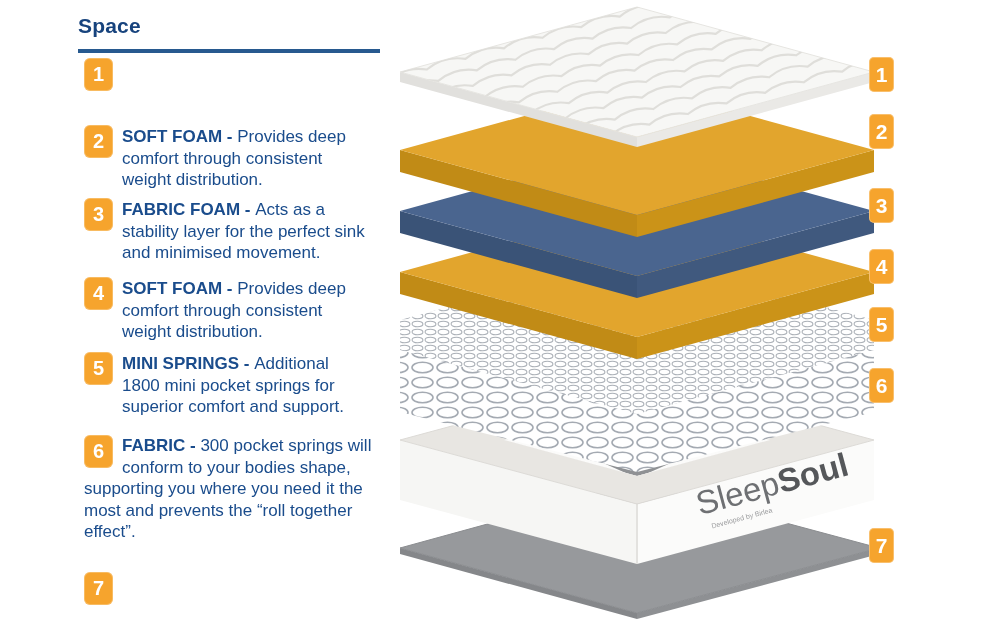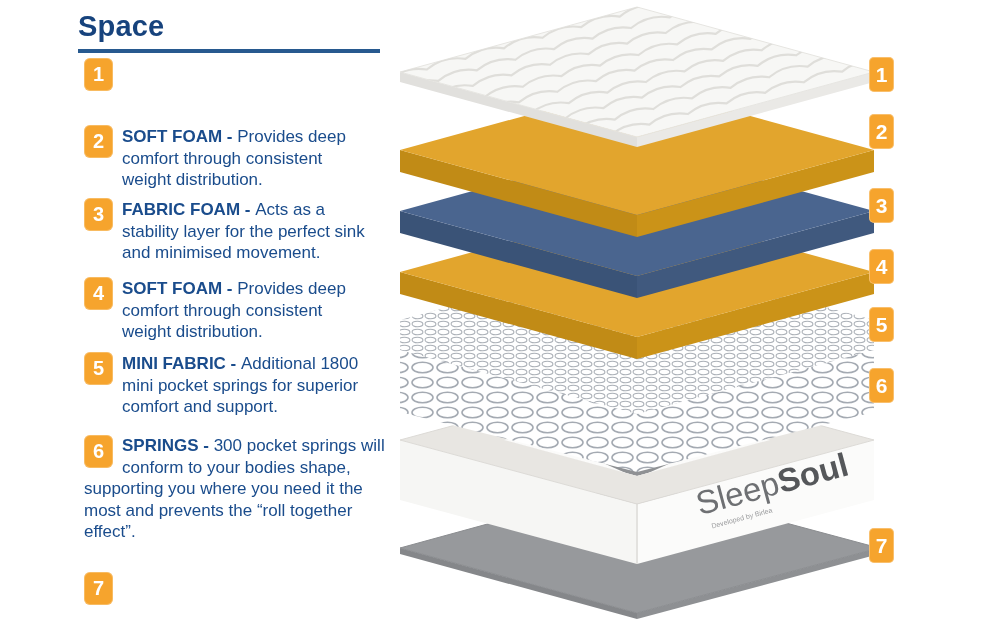--- a/index.html
+++ b/index.html
@@ -3,21 +3,21 @@
 <meta charset="utf-8">
 <style>
   html,body{margin:0;padding:0;background:#fff;}
   #stage{
     position:relative;width:1000px;height:625px;background:#ffffff;
     font-family:"Liberation Sans", sans-serif;overflow:hidden;
   }
   
   #title-block{position:absolute;left:78px;top:10px;}
   #page-title{
-    font-size:29px;font-weight:bold;color:#17437D;margin:0;line-height:32px;
+    font-size:21px;font-weight:bold;color:#17437D;margin:0;line-height:32px;
     letter-spacing:0.2px;
   }
   #title-divider{width:302px;height:4px;background:#27598F;margin-top:7px;}
   .item{position:absolute;left:84px;color:#1A4C8C;font-size:17px;line-height:21.5px;}
   .item.flex{display:flex;gap:9px;}
   .badge{
     width:29px;height:33px;border-radius:6px;background:#F6A42D;
     color:#fff;font-size:20px;font-weight:bold;line-height:33px;text-align:center;
     flex:0 0 auto;box-shadow:inset 0 0 0 1px rgba(255,255,255,.25);
   }
@@ -62,26 +62,26 @@
     <div class="txt w3"><span class="lbl">FABRIC FOAM - </span><span>Acts as a stability layer for the perfect sink and minimised movement.</span></div>
   </div>
 
   <div class="item flex" style="top:277px;">
     <div class="badge">4</div>
     <div class="txt w4"><span class="lbl">SOFT FOAM - </span><span>Provides deep comfort through consistent weight distribution.</span></div>
   </div>
 
   <div class="item flex" style="top:352px;">
     <div class="badge">5</div>
-    <div class="txt w5"><span class="lbl">MINI FABRIC - </span><span>Additional 1800 mini pocket springs for superior comfort and support.</span></div>
+    <div class="txt w5"><span class="lbl">MINI SPRINGS - </span><span>Additional 1800 mini pocket springs for superior comfort and support.</span></div>
   </div>
 
   <div class="item wrapmode" style="top:435px;">
     <div class="badge">6</div>
-    <span class="lbl">SPRINGS - </span><span>300 pocket springs will conform to your bodies shape, supporting you where you need it the most and prevents the “roll together effect”.</span>
+    <span class="lbl">FABRIC - </span><span>300 pocket springs will conform to your bodies shape, supporting you where you need it the most and prevents the “roll together effect”.</span>
   </div>
 
   <div class="item flex" style="top:572px;">
     <div class="badge">7</div>
   </div>
 
   <svg id="diagram" width="530" height="625" viewBox="0 0 530 625">
     <defs>
       <pattern id="coilBig" width="25" height="15" patternUnits="userSpaceOnUse">
         <rect width="25" height="15" fill="#ffffff"></rect>

